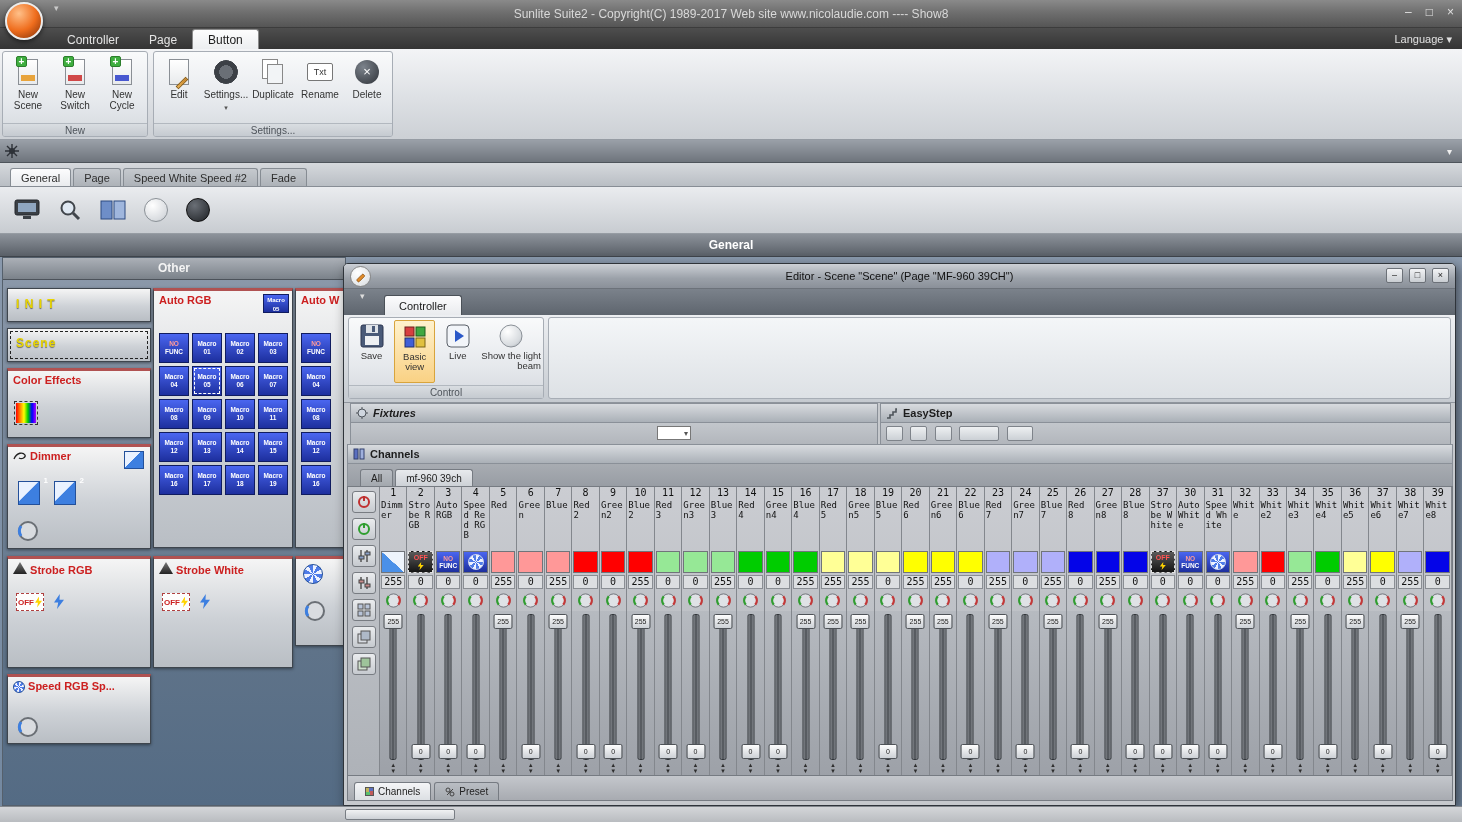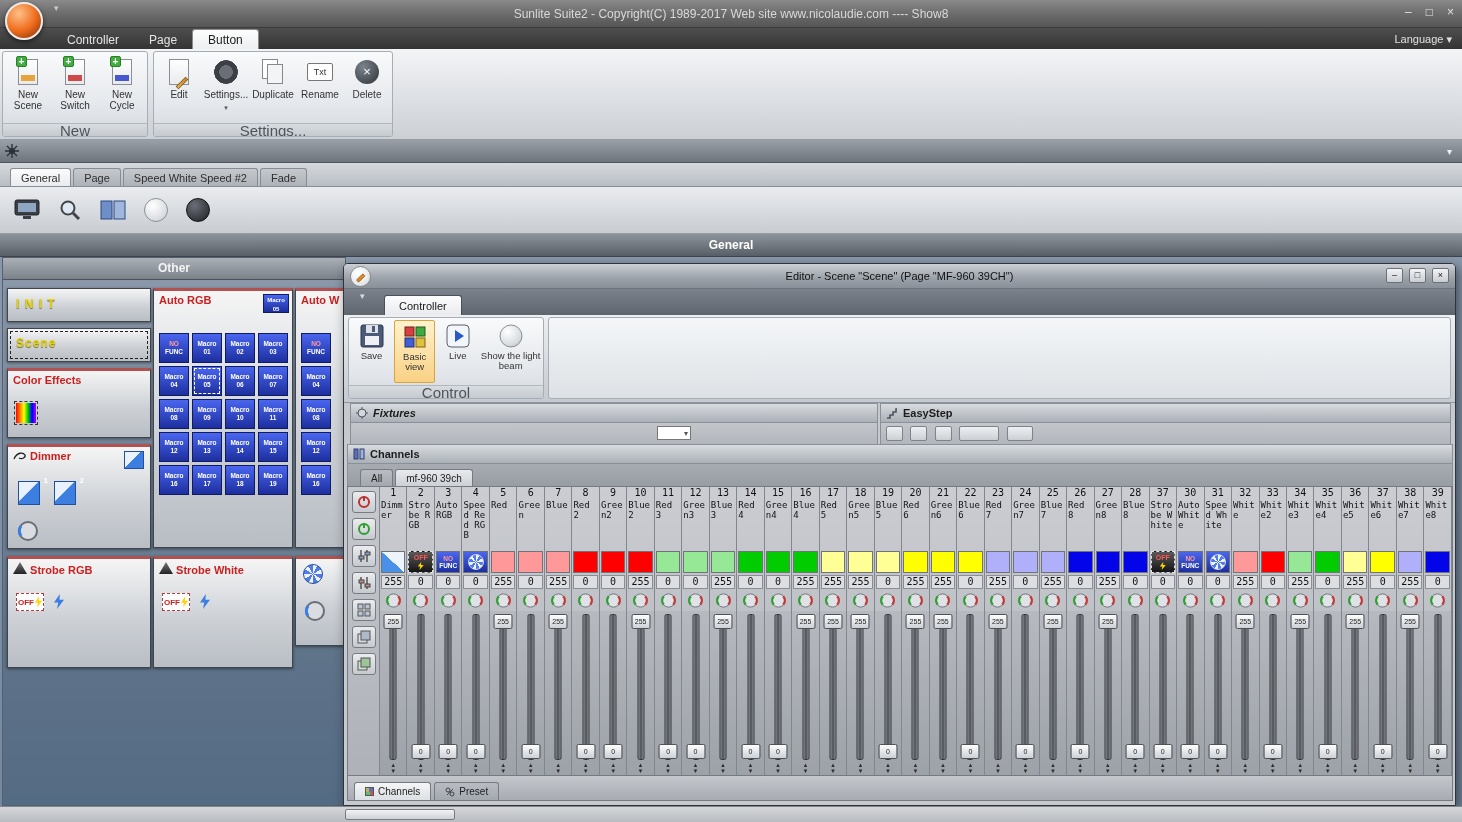--- a/index.html
+++ b/index.html
@@ -18,21 +18,21 @@
   .menubar{left:0;top:28px;width:1462px;height:21px;background:linear-gradient(#4e4e4e,#343434);display:flex;align-items:flex-end;padding-left:52px;}
   .menutab{padding:3px 15px 2px;font-size:12px;color:#e4e4e4;}
   .menutab.active{background:linear-gradient(#fdfdfd,#eceef0);color:#1c1c1c;border:1px solid #8a8a8a;border-bottom:none;border-radius:3px 3px 0 0;}
   .language{position:absolute;right:10px;bottom:3px;color:#e0e0e0;font-size:11px;}
 
   
   .ribbon{left:0;top:49px;width:1462px;height:91px;background:linear-gradient(#f3f4f6,#dde0e4 55%,#ccd0d5);border-bottom:1px solid #969ca4;display:flex;gap:5px;padding:2px 2px;}
   .rgroup{border:1px solid #a7adb5;border-radius:3px;background:linear-gradient(#f9fafb,#e5e8ec 62%,#d5d9de);display:flex;flex-direction:column;overflow:hidden;}
   .rbuttons{flex:1;display:flex;padding:2px 3px;gap:3px;}
   .rbtn{width:44px;display:flex;flex-direction:column;align-items:center;padding-top:3px;gap:2px;font-size:10px;color:#333;text-align:center;line-height:11px;}
-  .rlabel{height:13px;font-size:15px;color:#4e545b;text-align:center;background:linear-gradient(#d9dde1,#c5cad0);border-top:1px solid #b2b8bf;line-height:13px;}
+  .rlabel{height:13px;font-size:10px;color:#4e545b;text-align:center;background:linear-gradient(#d9dde1,#c5cad0);border-top:1px solid #b2b8bf;line-height:13px;}
   .ricon{width:30px;height:30px;position:relative;display:flex;align-items:center;justify-content:center;}
   .page{width:20px;height:26px;background:linear-gradient(#fff,#e8eaec);border:1px solid #8a8f95;position:relative;}
   .page .band{position:absolute;left:2px;right:2px;bottom:3px;height:6px;}
   .plus{position:absolute;left:-3px;top:-4px;width:11px;height:11px;color:#fff;background:#3fae3f;border-radius:2px;font-size:10px;line-height:10px;text-align:center;font-weight:bold;border:1px solid #2c7e2c;}
   .gear{width:24px;height:24px;border-radius:50%;background:radial-gradient(circle,#6a6f76 40%,#3c4046 41%,#3c4046 70%,transparent 71%);position:relative;}
   .gear:before{content:"";position:absolute;inset:-2px;background:repeating-conic-gradient(#3c4046 0 22deg,transparent 22deg 45deg);border-radius:50%;z-index:-1;}
   .delicon{width:24px;height:24px;border-radius:50%;background:radial-gradient(circle at 35% 30%,#7c838c,#2e3238);color:#fff;font-size:13px;line-height:23px;text-align:center;}
   .txticon{width:26px;height:18px;border:1px solid #777;background:#fff;font-size:9px;line-height:16px;text-align:center;color:#333;border-radius:2px;}
   .dup1{width:16px;height:20px;background:#fff;border:1px solid #888;position:absolute;left:4px;top:2px;}
   .dup2{width:16px;height:20px;background:#f2f4f6;border:1px solid #888;position:absolute;left:9px;top:7px;}
@@ -83,21 +83,21 @@
   .ectl span{width:17px;height:15px;background:linear-gradient(#f2f3f5,#c9cdd2);border:1px solid #6c7178;border-radius:2px;font-size:9px;line-height:13px;text-align:center;color:#222;}
   .etabs{height:26px;background:linear-gradient(#7b828b,#5e656e);display:flex;align-items:flex-end;padding-left:40px;position:relative;}
   .etab{padding:4px 14px 3px;font-size:11px;background:linear-gradient(#fcfcfd,#e9ebee);border:1px solid #4b5158;border-bottom:none;border-radius:3px 3px 0 0;color:#1a1a1a;}
   .etabs .chv{position:absolute;left:16px;top:2px;color:#ddd;font-size:9px;}
   .eribbon{height:88px;background:linear-gradient(#edeff2,#d4d8dd 62%,#c5cad0);border-bottom:1px solid #8f959d;position:relative;padding:2px;}
   .egroup{position:absolute;left:4px;top:2px;width:196px;height:82px;border:1px solid #a7adb5;border-radius:3px;background:linear-gradient(#f9fafb,#e5e8ec 62%,#d5d9de);display:flex;flex-direction:column;}
   .eempty{position:absolute;left:204px;top:2px;right:4px;height:82px;border:1px solid #a7adb5;border-radius:3px;background:linear-gradient(#f4f6f8,#dde1e5);}
   .ebtns{flex:1;display:flex;padding:2px;gap:2px;}
   .ebtn{width:42px;display:flex;flex-direction:column;align-items:center;padding-top:3px;gap:2px;font-size:9.5px;color:#333;text-align:center;line-height:10px;}
   .ebtn.selected{background:linear-gradient(#fff2cd,#f9d184);border:1px solid #d8a43c;border-radius:2px;}
-  .ebtn.wide{width:62px;}
+  .ebtn.wide{width:62px;text-align:right;}
   .panelhdr{position:absolute;height:20px;background:linear-gradient(#d8dbdf,#aab0b7);border:1px solid #8a9098;font-size:11px;font-weight:bold;color:#1d1d1d;display:flex;align-items:center;gap:5px;padding-left:5px;}
   .sliver{position:absolute;height:21px;background:linear-gradient(#c3c7cc,#b2b6bc);border-left:1px solid #8a9098;border-right:1px solid #8a9098;}
   .combo{position:absolute;width:34px;height:14px;background:#fff;border:1px solid #777;font-size:8px;color:#555;display:flex;align-items:center;justify-content:flex-end;padding-right:2px;top:3px;}
   .tinybtn{width:17px;height:15px;background:linear-gradient(#eef0f2,#cbd0d5);border:1px solid #7e838a;border-radius:2px;display:inline-block;margin-right:3px;margin-top:3px;}
 
   .chpanel{position:absolute;left:3px;top:180px;width:1106px;height:357px;}
   .chphdr{height:20px;background:linear-gradient(#d8dbdf,#aab0b7);border:1px solid #8a9098;font-size:11px;font-weight:bold;color:#1d1d1d;display:flex;align-items:center;gap:5px;padding-left:5px;}
   .chtabs{height:22px;background:linear-gradient(#a8acb2,#989da4);display:flex;align-items:flex-end;padding-left:12px;gap:2px;border-left:1px solid #8a9098;border-right:1px solid #8a9098;}
   .chtab{padding:3px 10px 2px;font-size:10px;background:linear-gradient(#b9bdc3,#a3a8ae);border:1px solid #767b82;border-bottom:none;border-radius:3px 3px 0 0;color:#222;}
   .chtab.active{background:linear-gradient(#e8eaed,#cdd1d6);}
@@ -304,20 +304,29 @@
     </div>
   </div>
   <div class="obtn" style="left:4px;top:298px;width:144px;height:112px;">
     <div class="otitle"><span class="boltdark" style="width:14px;height:12px;"></span> <span>Strobe RGB</span></div>
     <div class="offchip" style="left:8px;top:34px;">
         <span>OFF</span>
         <i class="bolt"></i>
       </div>
     <i class="bolt blue" style="position:absolute;left:46px;top:35px;"></i>
   </div>
+  <div class="obtn" style="left:4px;top:416px;width:144px;height:70px;">
+    <div class="otitle"><i class="swirl" style="width:12px;height:12px;"></i> <span>Speed RGB Sp...</span></div>
+    <div class="knobw" style="left:8px;top:38px;">
+      <svg width="24" height="24">
+          <circle cx="12" cy="12" r="9" fill="#d9dce0" stroke="#6a6f75" stroke-width="2"></circle>
+          <path d="M5 17 A9 9 0 0 1 5 7" stroke="#3d7fe0" stroke-width="3" fill="none"></path>
+        </svg>
+    </div>
+  </div>
 
   <div class="obtn" style="left:150px;top:30px;width:140px;height:260px;">
     <div class="otitle">Auto RGB</div>
     <div class="badge">Macro 05</div>
     <div class="macrogrid" id="auto-rgb-grid">
         <div class="macro">
           <span class="no">NO</span>
           <span>FUNC</span>
         </div>
         <div class="macro">

